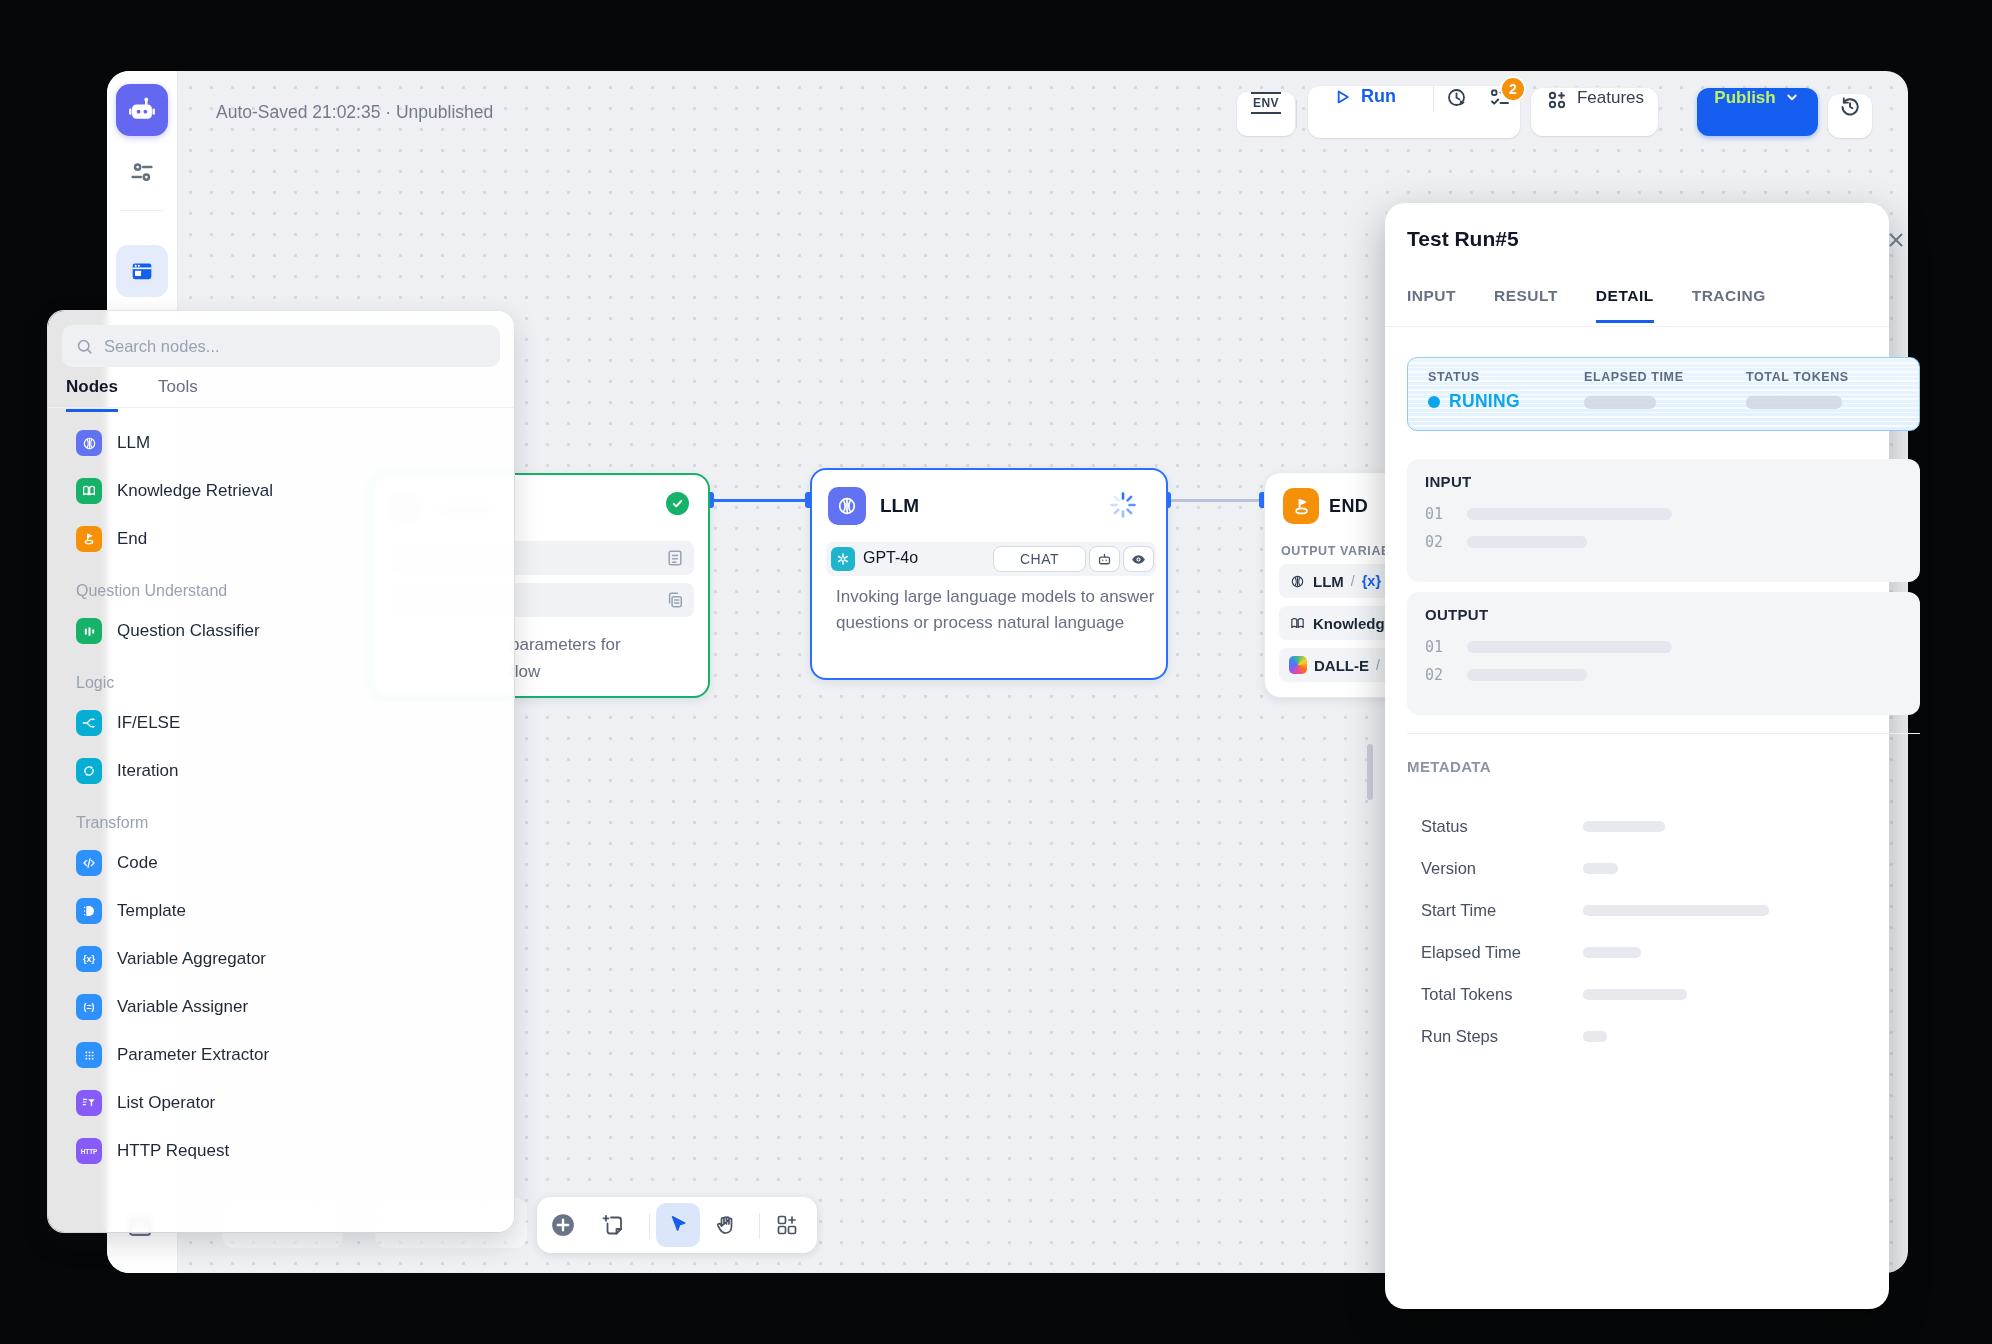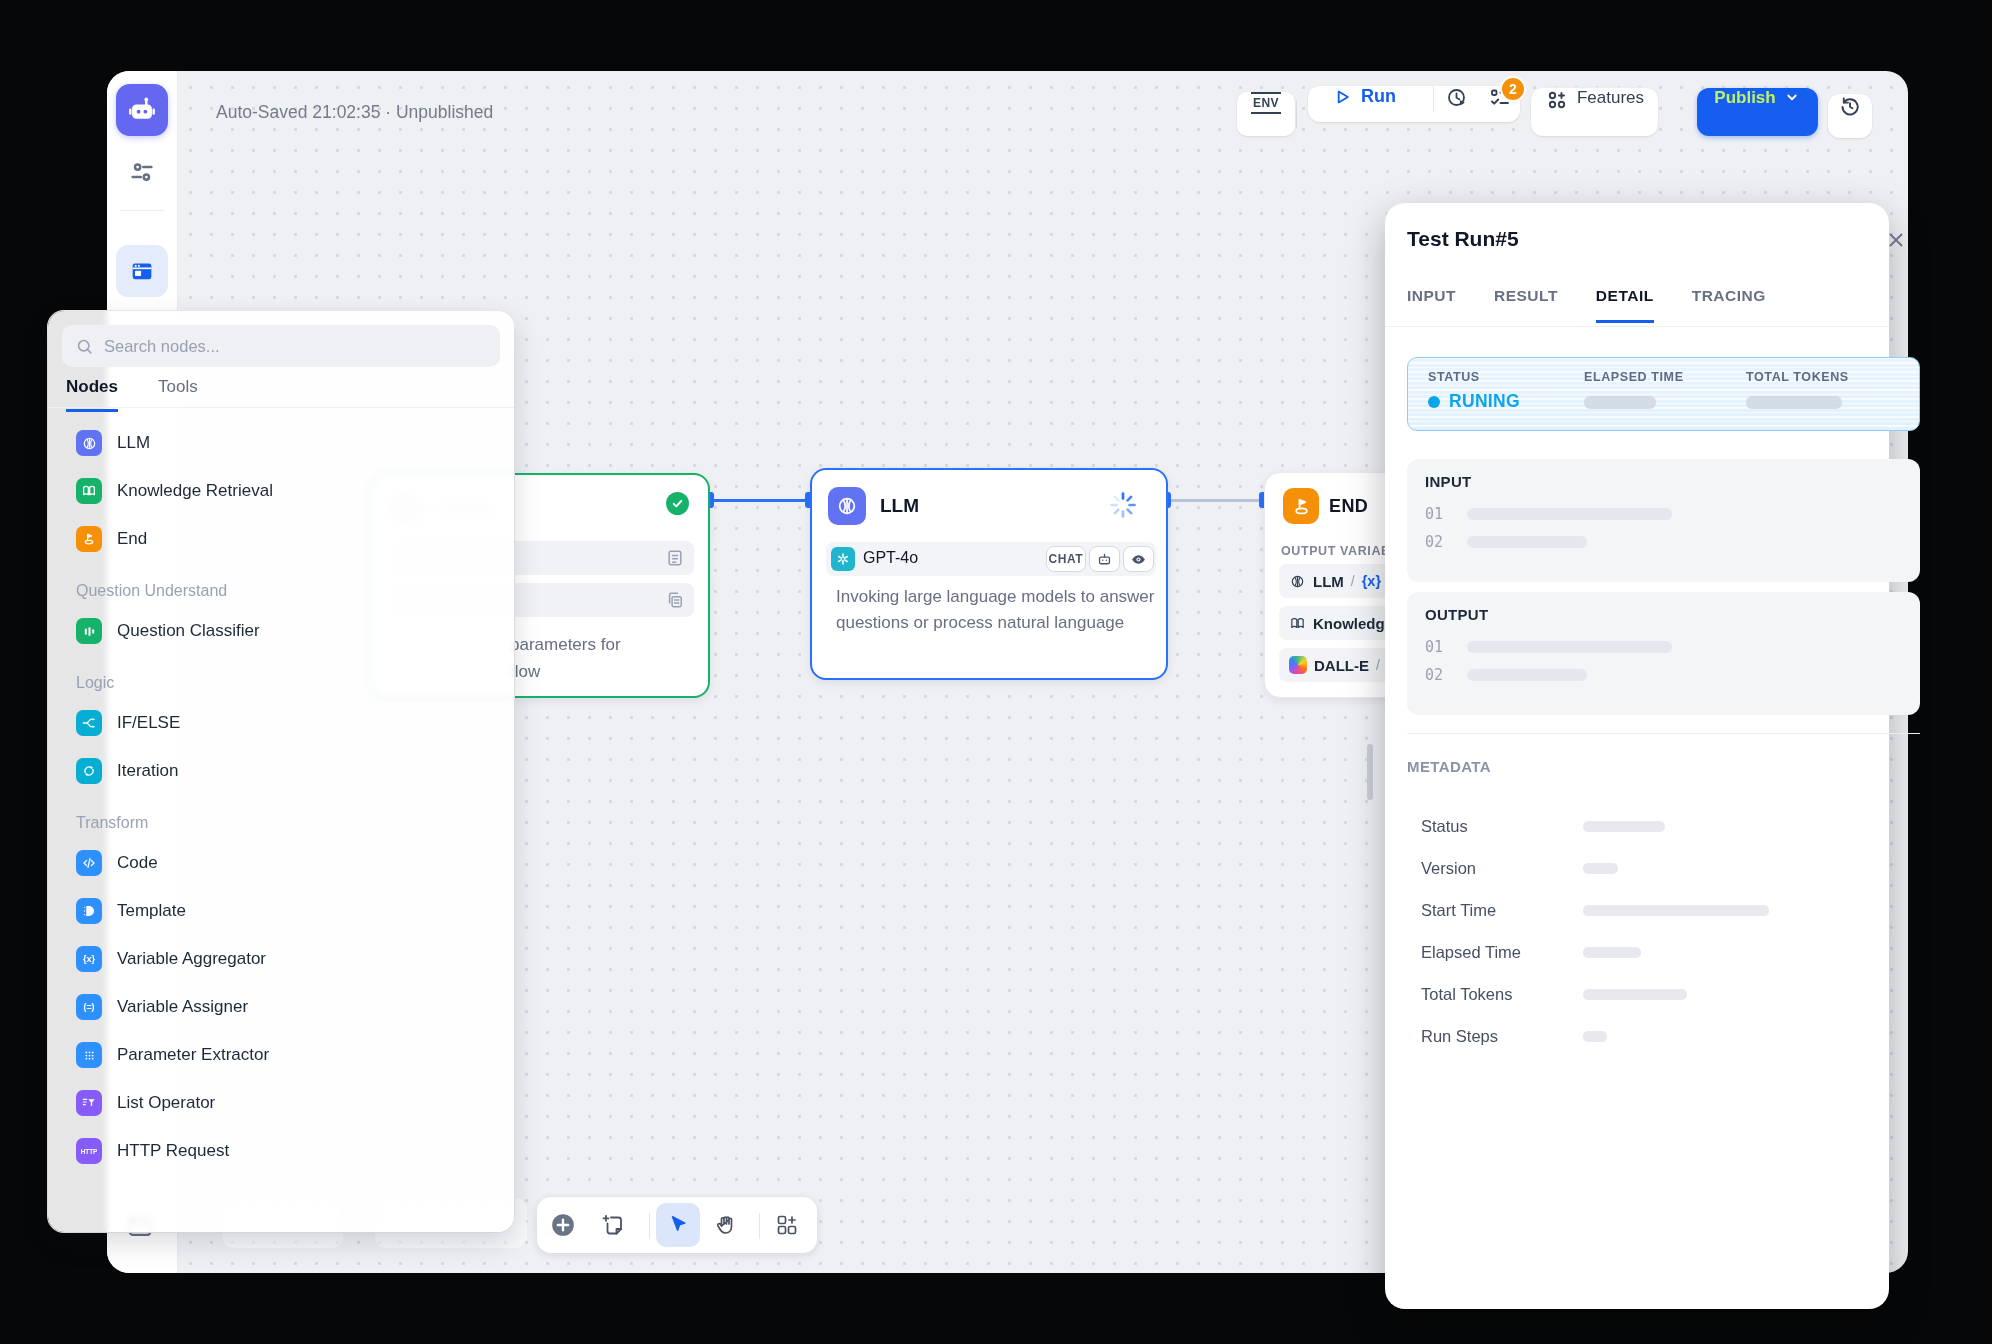--- a/index.html
+++ b/index.html
@@ -27,21 +27,21 @@
 
   
   #autosave { position:absolute; left:109px; top:31px; font-size:17.5px; color:#737b8c; }
   .tb-btn { position:absolute; background:#fff; border-radius:12px;
     box-shadow:0 1px 2px rgba(16,24,40,.1), 0 0 0 1px #eceef2; display:flex;
     align-items:flex-start; justify-content:center; cursor:pointer; }
   #env-btn { left:1130px; top:21px; width:58px; height:44px; border-radius:10px; }
   .env-word { font-size:12px; font-weight:800; letter-spacing:.5px; color:#344054;
     border-top:2px solid #344054; border-bottom:2px solid #344054; padding:2px 2px; }
   #tb-divider { left:1189px; top:29px; width:1px; height:28px; background:#d6dae1; position:absolute; }
-  #run-group { left:1201px; top:15px; width:212px; height:36px; justify-content:flex-start; }
+  #run-group { left:1201px; top:15px; width:212px; height:52px; justify-content:flex-start; }
   #run-part { display:flex; align-items:center; gap:9px; padding-left:24px; width:135px; }
   #run-label { color:#155eef; font-size:18px; font-weight:600; }
   .vdiv { width:1px; height:26px; background:#e4e7ec; }
   #clock-slot { width:51px; display:flex; justify-content:center; }
   #check-slot { width:44px; display:flex; justify-content:center; }
   #badge-2 { position:absolute; left:1393px; top:5px; width:26px; height:26px; border-radius:50%;
     background:#f79009; border:2px solid #fff; color:#fff; font-size:14px; font-weight:700;
     display:flex; align-items:center; justify-content:center; }
   #features-btn { left:1424px; top:17px; width:127px; height:48px; gap:8px; }
   #features-label { font-size:17px; font-weight:500; color:#344054; }
@@ -69,21 +69,21 @@
     background:#6172f3; display:flex; align-items:center; justify-content:center; }
   #llm-title { position:absolute; left:68px; top:25px; font-size:19px; font-weight:700; color:#101828; }
   #spinner { position:absolute; left:296px; top:20px; }
   #model-row { position:absolute; left:14px; top:72px; width:330px; height:34px; border-radius:8px;
     background:#f2f4f7; }
   #gpt-ic { position:absolute; left:5px; top:5px; width:24px; height:24px; border-radius:6px;
     background:#1fb6cd; display:flex; align-items:center; justify-content:center; }
   #model-name { position:absolute; left:37px; top:7px; font-size:16px; color:#101828; }
   .mr-pill { position:absolute; top:4px; height:26px; background:#fff; border:1px solid #d5d9e0;
     border-radius:8px; display:flex; align-items:center; justify-content:center; }
-  #chat-pill { right:70px; padding:0 2px; font-size:12px; font-weight:700; letter-spacing:.5px; color:#475467; }
+  #chat-pill { right:70px; padding:0 26px; font-size:14px; font-weight:400; letter-spacing:.5px; color:#475467; }
   #robot-pill { right:36px; width:31px; }
   #eye-pill { right:2px; width:31px; }
   #llm-desc { position:absolute; left:24px; top:114px; width:326px; font-size:17px;
     line-height:26px; color:#676f83; }
 
   #end-node { left:1157px; top:401px; width:240px; height:226px; border:1px solid #e7eaf0; }
   #end-icon { position:absolute; left:18px; top:15px; width:36px; height:36px; border-radius:10px;
     background:#f79009; display:flex; align-items:center; justify-content:center; }
   #end-title { position:absolute; left:64px; top:23px; font-size:18px; font-weight:700; letter-spacing:.4px; }
   #out-label { position:absolute; left:16px; top:71px; font-size:12.5px; font-weight:700;

